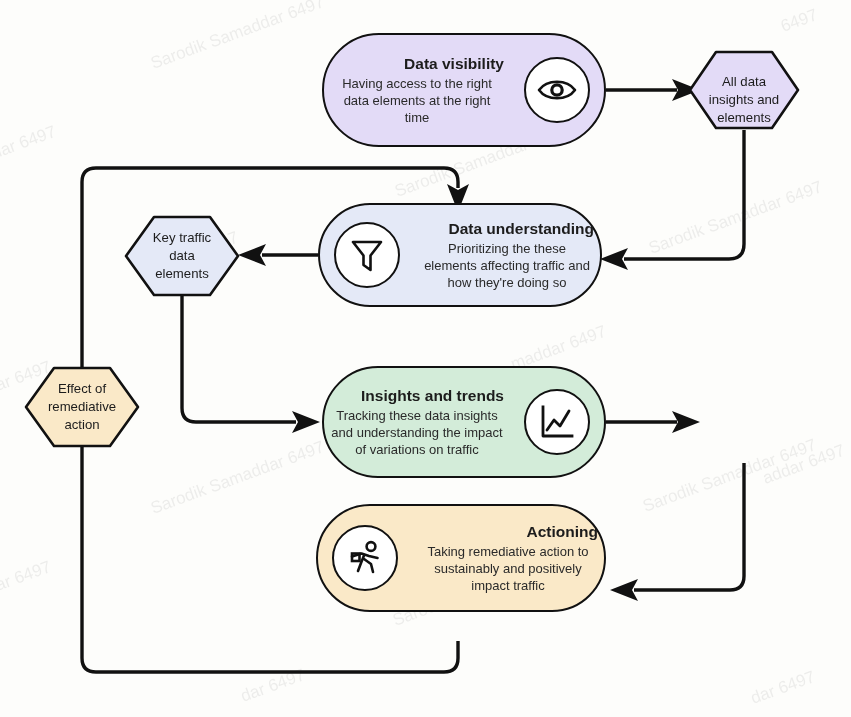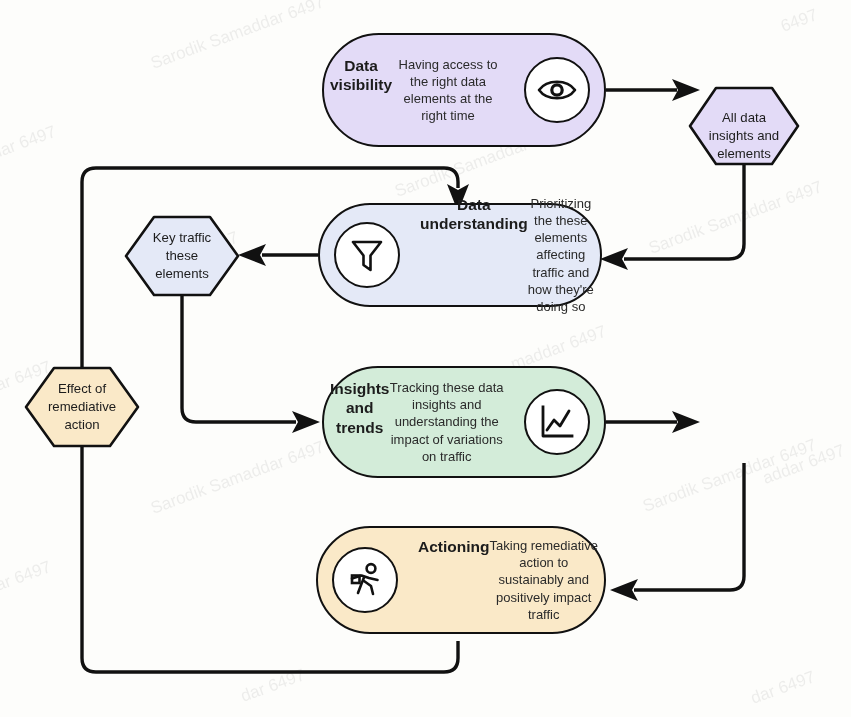--- a/index.html
+++ b/index.html
@@ -37,22 +37,22 @@
     box-sizing:border-box;
     border:2.6px solid #111111;
     border-radius:999px;
     display:flex;
     align-items:center;
     z-index:3;
   }
   .stadium .txtcol{
     flex:1 1 auto;
     display:flex;
-    flex-direction:row;
-    align-items:flex-start;
+    flex-direction:column;
+    align-items:flex-end;
     justify-content:center;
     padding:0 6px;
   }
   .node-title{
     font-weight:bold;
     font-size:15.5px;
     color:#1c1c1c;
     line-height:1.25;
     text-align:center;
     margin-bottom:2px;
@@ -163,21 +163,21 @@
       <div class="node-desc">Having access to the right data elements at the right time</div>
     </div>
     <div class="iconwrap">
       <svg width="40" height="28" viewBox="0 0 40 28" aria-hidden="true">
         <path d="M2 14 C 10 3, 30 3, 38 14 C 30 25, 10 25, 2 14 Z" fill="none" stroke="#111" stroke-width="2.6" stroke-linejoin="round"></path>
         <circle cx="20" cy="14" r="5.2" fill="none" stroke="#111" stroke-width="3.2"></circle>
       </svg>
     </div>
   </div>
 
-  <div class="hex" style="left:688px; top:50px; width:112px; height:100px;margin-top:36px;">
+  <div class="hex" style="left:688px; top:50px; width:112px; height:100px;">
     <svg width="112" height="80" viewBox="0 0 112 80">
       <polygon points="28,2 84,2 110,40 84,78 28,78 2,40" style="fill:#e3dbf7;stroke:#111111;stroke-width:2.6;stroke-linejoin:round;"></polygon>
     </svg>
     <div class="hexlabel">
       <span>All data</span>
       <span>insights and</span>
       <span>elements</span>
     </div>
   </div>
 
@@ -192,40 +192,40 @@
       <div class="node-desc">Prioritizing the these elements affecting traffic and how they're doing so</div>
     </div>
   </div>
 
   <div class="hex" style="left:124px; top:215px; width:116px; height:82px;">
     <svg width="116" height="82" viewBox="0 0 116 82">
       <polygon points="30,2 86,2 114,41 86,80 30,80 2,41" style="fill:#e4e9f7;stroke:#111111;stroke-width:2.6;stroke-linejoin:round;"></polygon>
     </svg>
     <div class="hexlabel">
       <span>Key traffic</span>
-      <span>these</span>
+      <span>data</span>
       <span>elements</span>
     </div>
   </div>
 
   <div class="stadium" style="left: 322px; top: 366px; width: 284px; height: 112px; background: rgb(211, 236, 217); border-color: rgb(17, 17, 17);">
     <div class="txtcol">
       <div class="node-title">Insights and trends</div>
       <div class="node-desc">Tracking these data insights and understanding the impact of variations on traffic</div>
     </div>
     <div class="iconwrap">
       <svg width="36" height="36" viewBox="0 0 36 36" aria-hidden="true">
         <path d="M4 3 L4 32 L33 32" fill="none" stroke="#111" stroke-width="2.8" stroke-linejoin="round" stroke-linecap="square"></path>
         <path d="M8 26 L15 16 L21 22 L30 7" fill="none" stroke="#111" stroke-width="2.8" stroke-linejoin="round" stroke-linecap="round"></path>
       </svg>
     </div>
   </div>
 
 
-  <div class="stadium" style="left: 316px; top: 526px; width: 290px; height: 108px; background: rgb(250, 233, 200); border-color: rgb(17, 17, 17);">
+  <div class="stadium" style="left: 316px; top: 504px; width: 290px; height: 108px; background: rgb(250, 233, 200); border-color: rgb(17, 17, 17);">
     <div class="iconwrap">
       <svg width="38" height="38" viewBox="0 0 38 38" aria-hidden="true">
         <circle cx="25" cy="7.5" r="4.4" fill="none" stroke="#111" stroke-width="2.6"></circle>
         <path d="M6 17.5 L15.5 14.5 L23 17 L31.5 19" fill="none" stroke="#111" stroke-width="2.6" stroke-linecap="round" stroke-linejoin="round"></path>
         <rect x="6" y="14.5" width="7.5" height="7.5" fill="none" stroke="#111" stroke-width="2.6"></rect>
         <path d="M18 16.5 L15 24 L12 32" fill="none" stroke="#111" stroke-width="2.6" stroke-linecap="round" stroke-linejoin="round"></path>
         <path d="M18 20 L25 25 L27 33" fill="none" stroke="#111" stroke-width="2.6" stroke-linecap="round" stroke-linejoin="round"></path>
       </svg>
     </div>
     <div class="txtcol">

